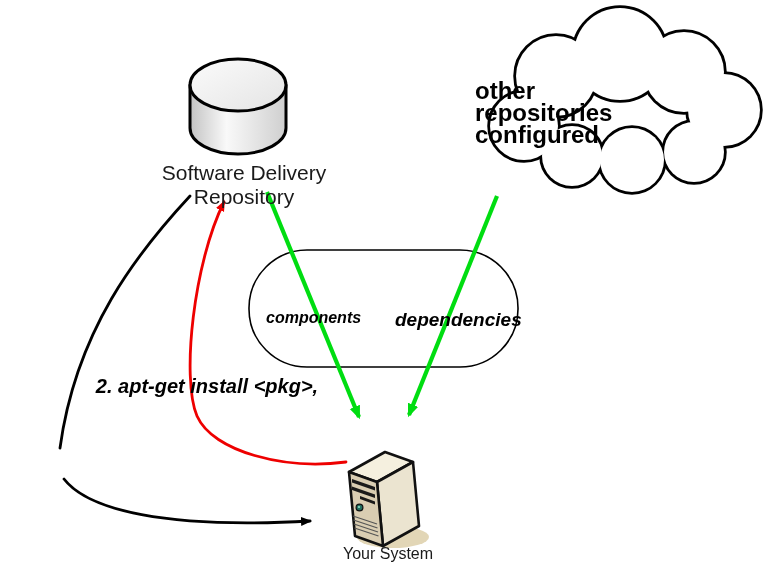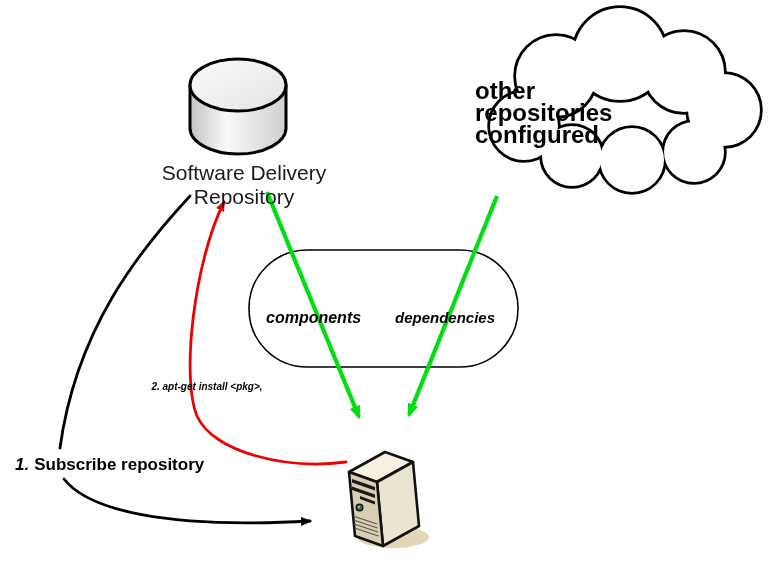--- a/index.html
+++ b/index.html
@@ -13,23 +13,23 @@
   }
   .stage svg.canvas{position:absolute;left:0;top:0;}
   .lbl{position:absolute;color:#1a1a1a;}
   .lbl-repo{left:130px;top:161px;width:228px;text-align:center;font-size:21px;}
   .lbl-system{left:336px;top:545px;width:104px;text-align:center;font-size:16px;}
   .lbl-cloud{left:475px;top:80px;width:290px;
              font-size:24px;font-weight:bold;line-height:22px;color:#000;}
   .lbl-proc-title{left:249px;top:281px;width:269px;text-align:center;
                   font-size:16px;font-weight:bold;font-style:italic;color:#000;}
   .lbl-components{left:266px;top:309px;font-size:16px;font-weight:bold;font-style:italic;color:#000;}
-  .lbl-dependencies{left:395px;top:309px;font-size:15px;font-weight:bold;font-style:italic;color:#000;}
+  .lbl-dependencies{left:395px;top:309px;font-size:19px;font-weight:bold;font-style:italic;color:#000;}
   .lbl-step2{left:94px;top:376px;width:226px;text-align:center;
-             font-size:10px;font-weight:bold;font-style:italic;line-height:21px;color:#000;}
+             font-size:20px;font-weight:bold;font-style:italic;line-height:21px;color:#000;}
   .lbl-step1{left:15px;top:455px;font-size:17px;font-weight:bold;color:#000;}
   .lbl-step1 .num{font-style:italic;margin-right:5px;}
 </style>
 </head>
 <body>
 
 <div class="stage">
 
   <svg class="canvas" width="778" height="585" viewBox="0 0 778 585">
     <defs>
@@ -122,17 +122,15 @@
     <div>configured</div>
   </div>
 
   <div class="lbl lbl-components">components</div>
   <div class="lbl lbl-dependencies">dependencies</div>
 
   <div class="lbl lbl-step2">
     <div>2. apt-get install &lt;pkg&gt;,</div>
   </div>
 
-  <div class="lbl lbl-step1">
-    <span class="num">1.</span><span>Subscribe repository</span>
-  </div>
 
+  <div class="lbl lbl-system">Your System</div>
 </div>
 
 </body></html>

